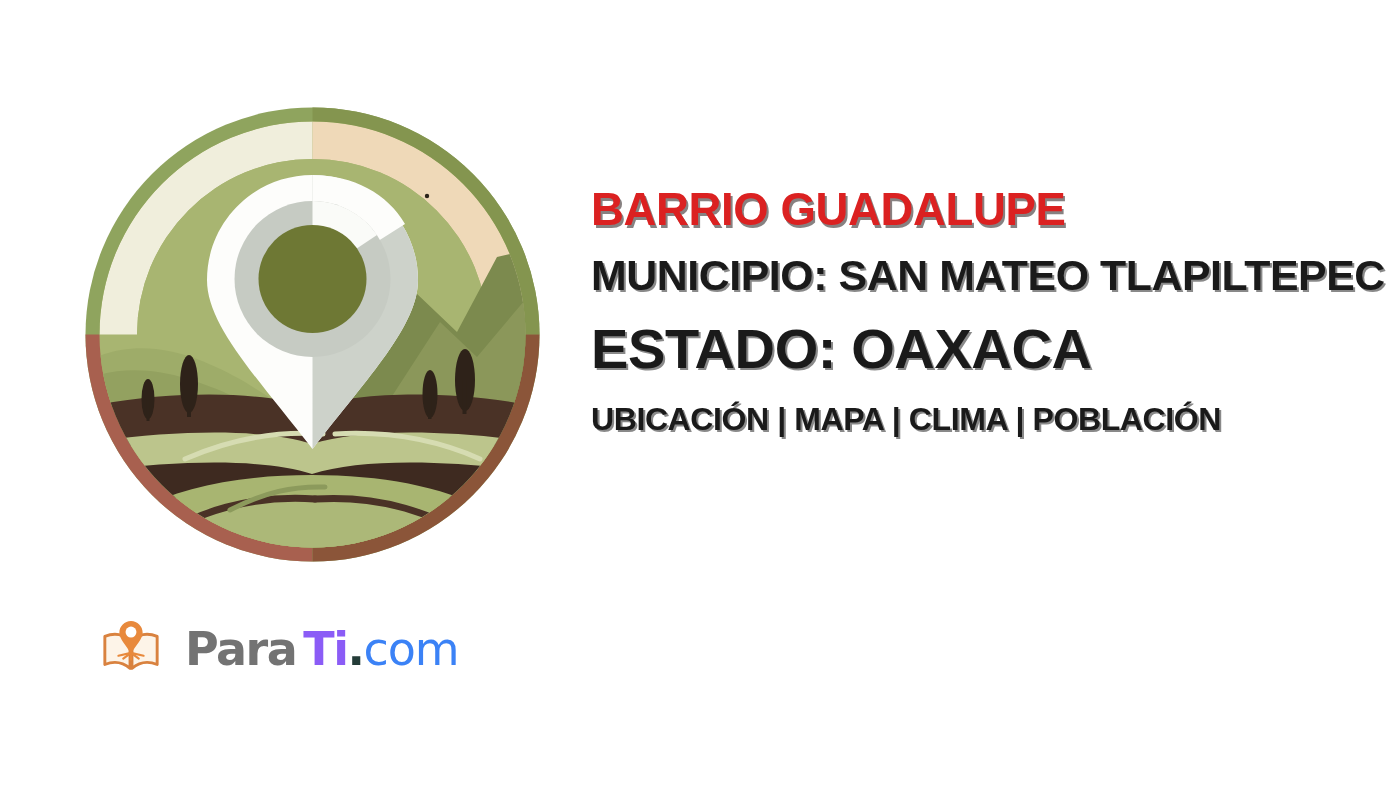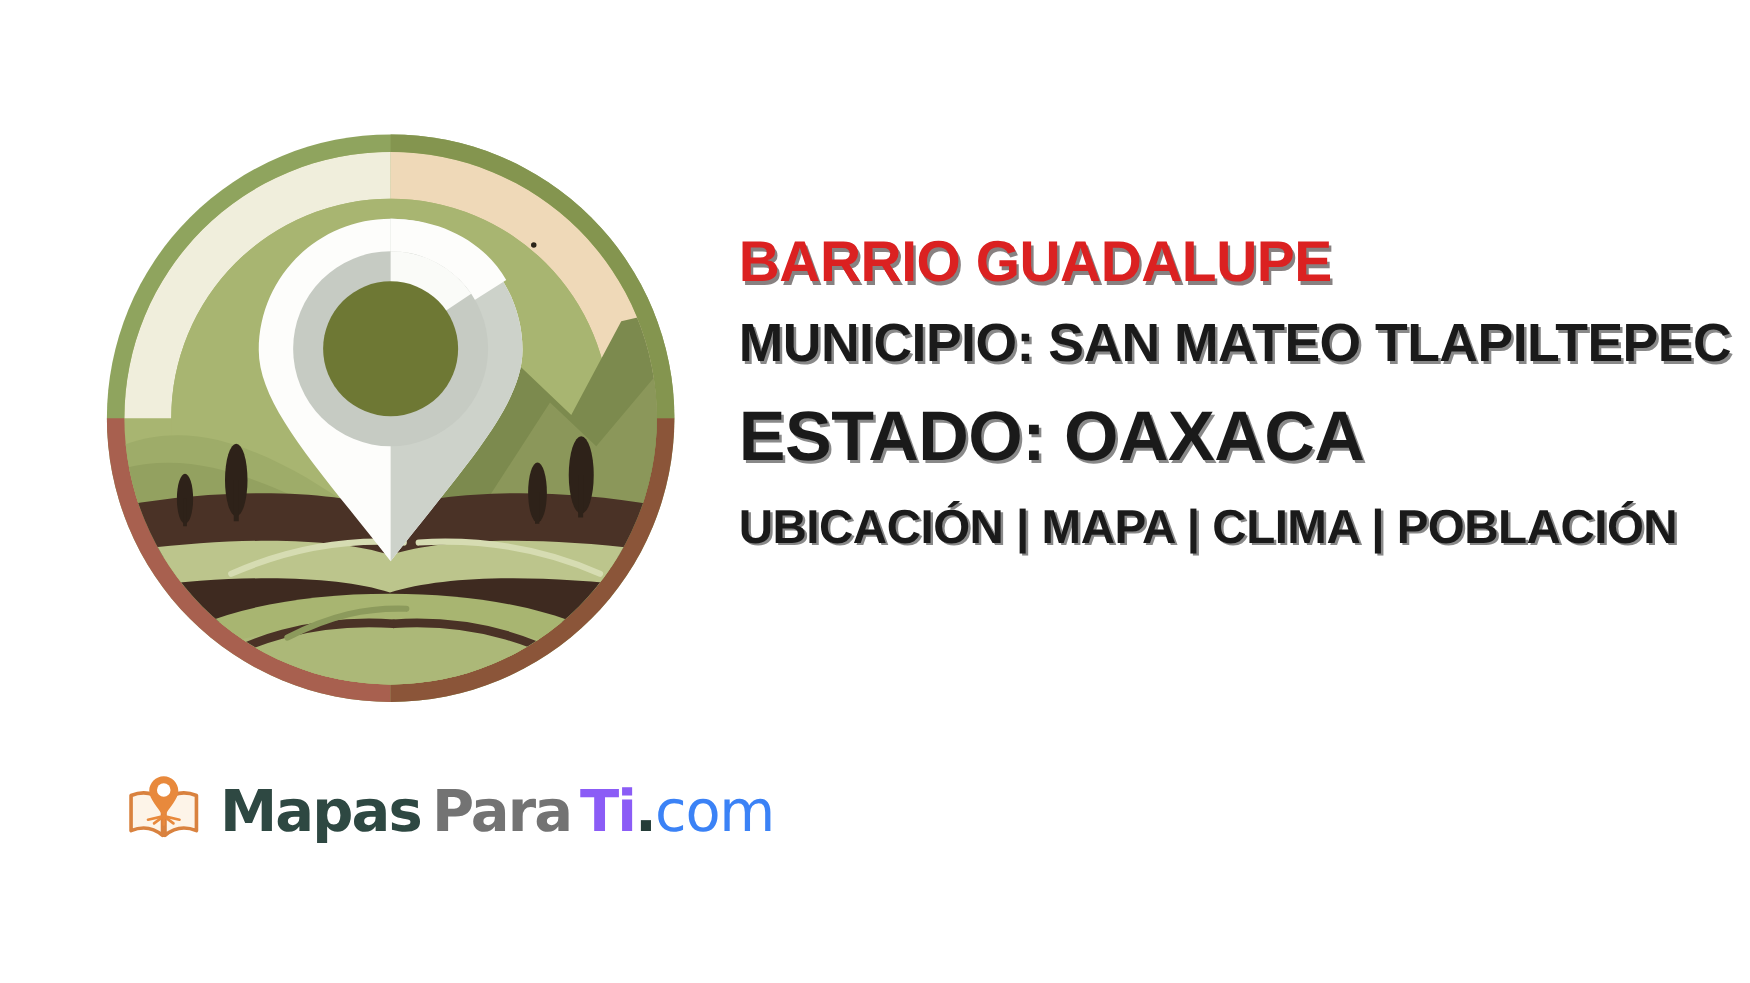--- a/index.html
+++ b/index.html
@@ -73,21 +73,21 @@
     transform-origin: left center;
   }
 
   .line-estado {
     font-size: 56px;
     margin-bottom: 26px;
     transform-origin: left center;
   }
 
   .line-links {
-    font-size: 38px;
+    font-size: 32px;
     transform-origin: left center;
   }
 
   
   .wordmark {
     position: absolute;
     left: 100px;
     top: 618px;
     display: flex;
     align-items: center;
@@ -254,21 +254,20 @@
 
       <path d="M 32 3
                C 25.4 3 20 8.4 20 15
                C 20 22 27 28 32 37
                C 37 28 44 22 44 15
                C 44 8.4 38.6 3 32 3 Z" fill="#E8893C"></path>
       <circle cx="32" cy="14.5" r="5.6" fill="#FFFFFF"></circle>
     </svg>
 
     <div class="wordmark-text">
-      <span class="wm-mapas">Mapas</span>
       <span class="wm-para">Para</span>
       <span class="wm-ti">Ti</span>
       <span class="wm-dot">.</span>
       <span class="wm-com">com</span>
     </div>
   </div>
 
 </div>
 
 </body></html>

